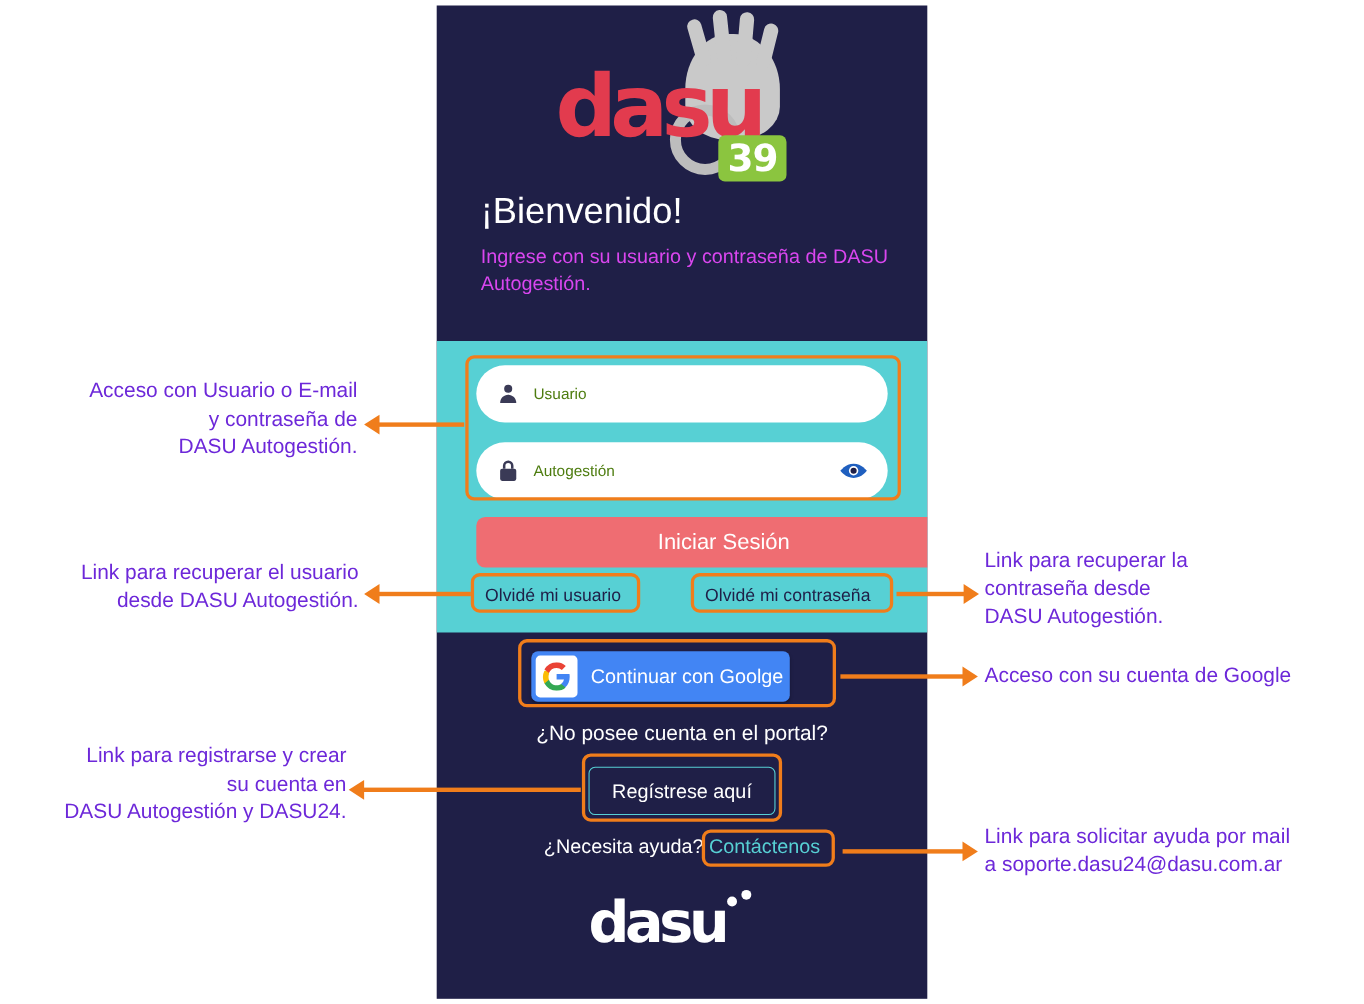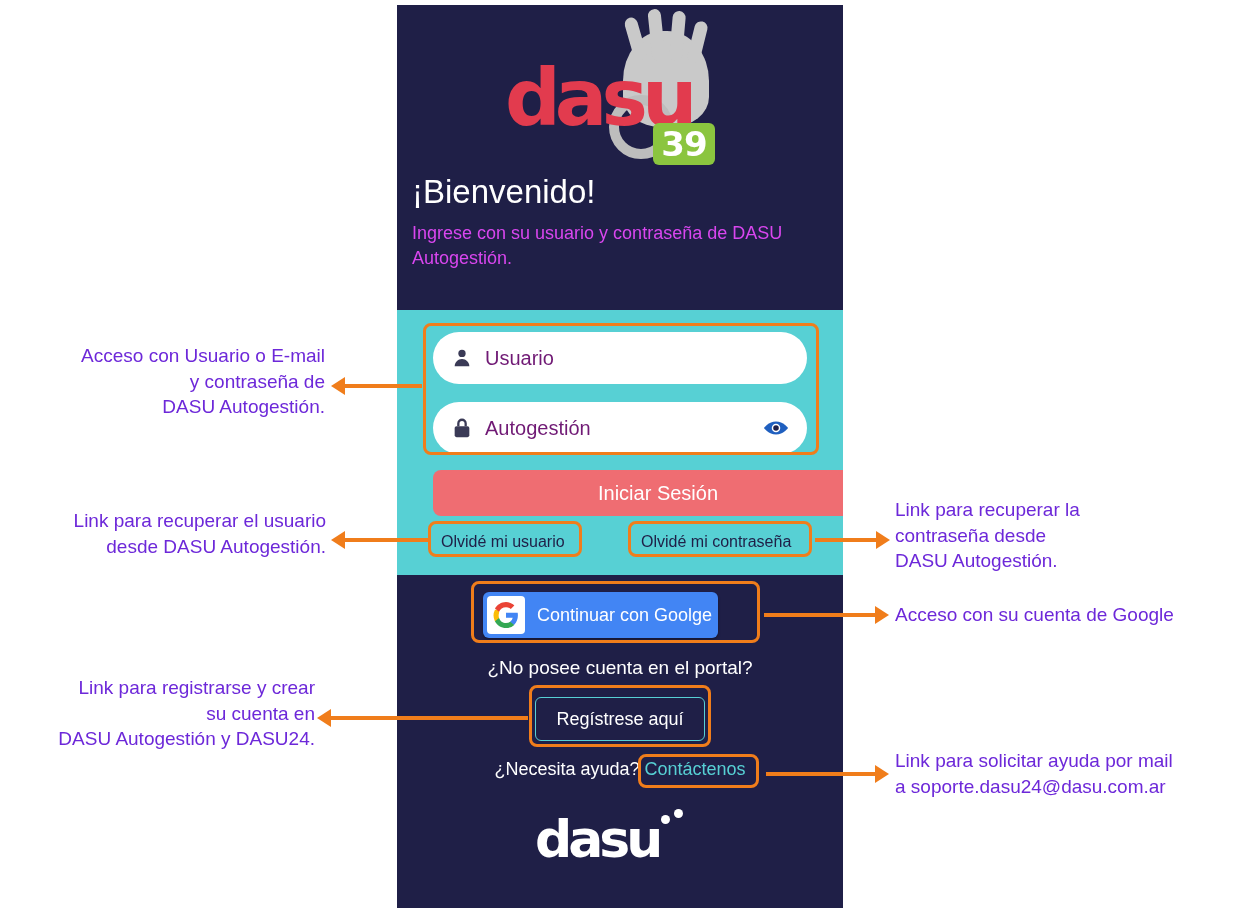--- a/index.html
+++ b/index.html
@@ -126,21 +126,21 @@
     width: 64px;
     height: 64px;
     border: 10px solid #bdbdbd;
     border-radius: 50%;
     box-sizing: border-box;
   }
 
   
   #welcome-block {
     position: absolute;
-    left: 15px;
+    left: 40px;
     top: 168px;
     width: 400px;
   }
   #welcome-title {
     color: #ffffff;
     font-size: 33px;
     font-weight: normal;
     margin: 0 0 10px 0;
     font-family: "Liberation Sans", sans-serif;
   }
@@ -178,22 +178,22 @@
   #user-field { top: 22px; }
   #pass-field { top: 92px; }
   .field-icon {
     width: 22px;
     height: 22px;
     margin-right: 12px;
     display: inline-block;
     flex: 0 0 auto;
   }
   .field-text {
-    color: #701a75;
-    font-size: 20px;
+    color: #4d7c0f;
+    font-size: 14px;
   }
   .eye {
     margin-left: auto;
     width: 26px;
     height: 18px;
   }
 
   
   #login-btn {
     position: absolute;

